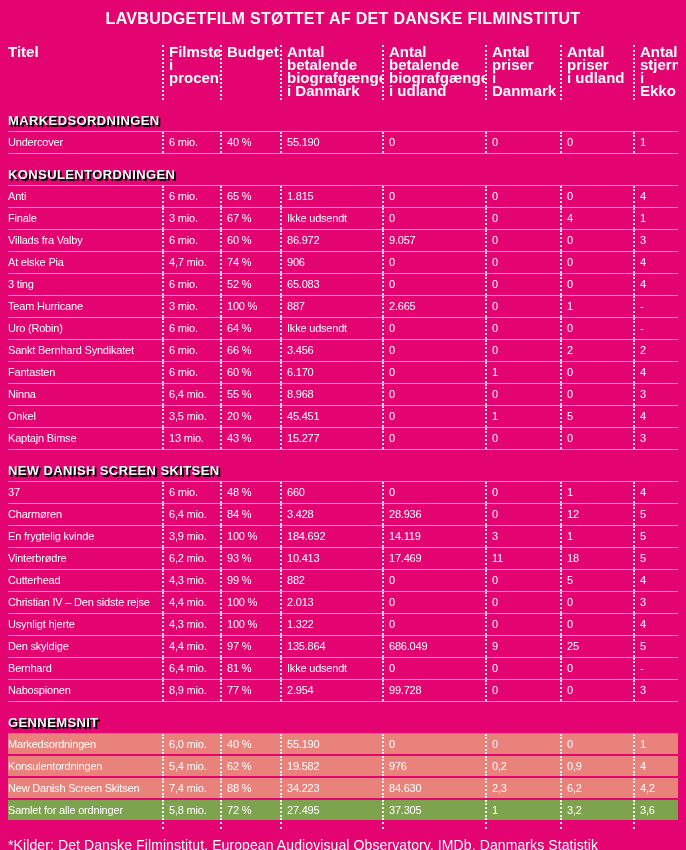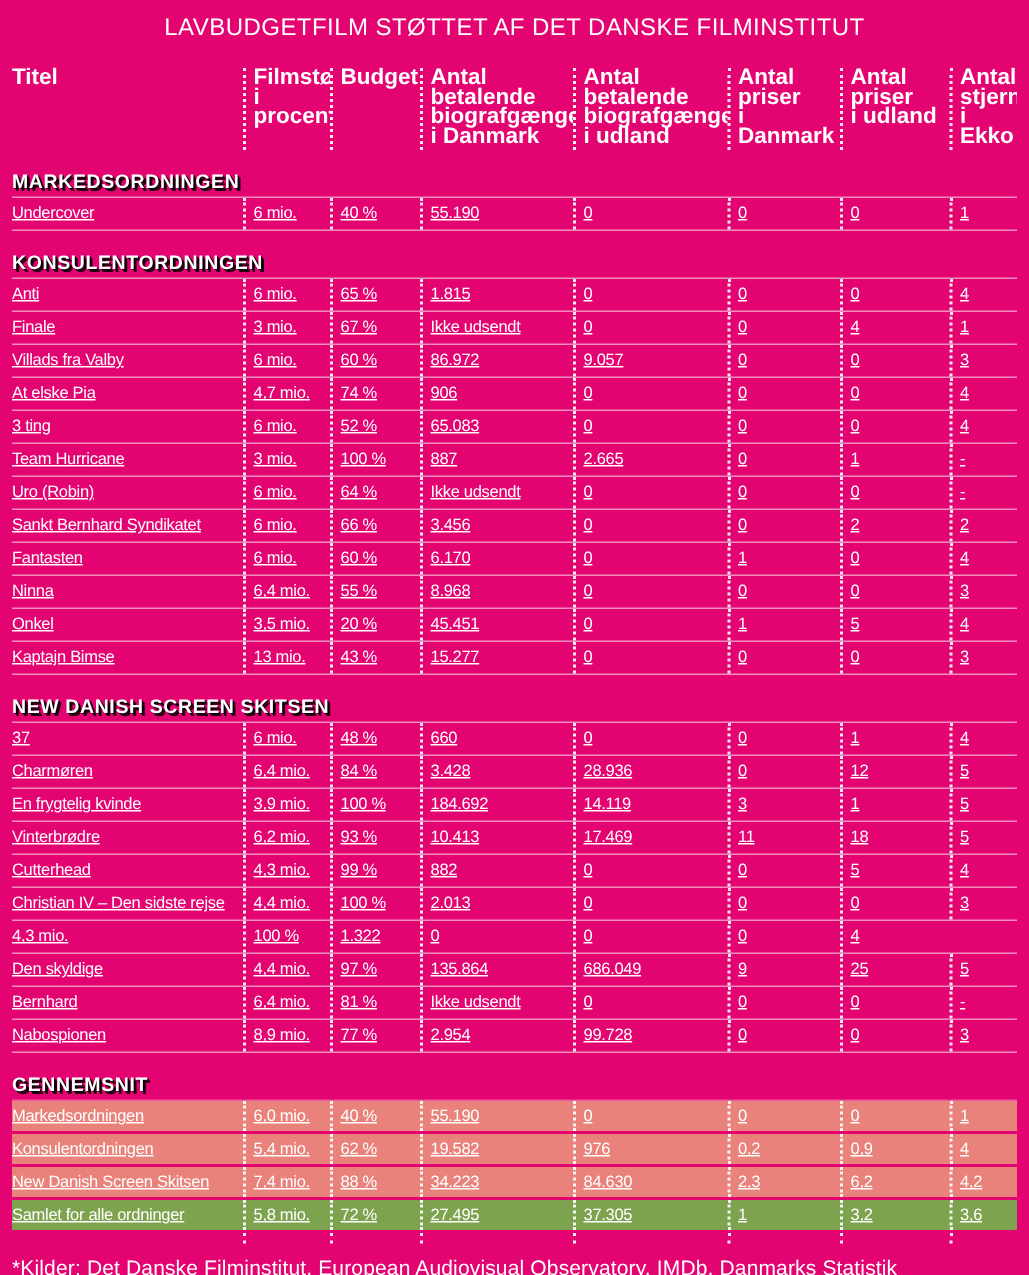--- a/index.html
+++ b/index.html
@@ -6,21 +6,21 @@
   body {
     width: 686px; height: 850px;
     background: var(--bg, #E30472);
     color: #fff;
     font-family: "Liberation Sans", sans-serif;
     overflow: hidden;
   }
   .page { padding: 0 8px; box-sizing: border-box; width: 686px; height: 850px; }
   .title {
     text-align: center;
-    font-weight: normal;
+    font-weight: bold;
     font-size: 16px;
     letter-spacing: 0.3px;
     padding-top: 10px;
     height: 19px;
     white-space: nowrap;
   }
   .grid8 {
     display: grid;
     grid-template-columns: 154px 58px 60px 102px 103px 75px 73px 45px;
   }
@@ -40,21 +40,21 @@
   .colhead .cell { white-space: pre-line; }
   .section-title {
     margin-top: 13px;
     margin-bottom: 3px;
     font-weight: bold;
     font-size: 13px;
     letter-spacing: 0.4px;
     text-shadow: 1px 1px 0 rgba(0,0,0,0.9), 2px 2px 0 rgba(0,0,0,0.85);
     white-space: nowrap;
   }
-  .rows { border-top: 1px solid rgba(255,255,255,0.55); text-decoration: underline; }
+  .rows { border-top: 1px solid rgba(255,255,255,0.55); }
   .row {
     height: 21px;
     line-height: 21px;
     font-size: 11px;
     letter-spacing: -0.2px;
     border-bottom: 1px solid rgba(255,255,255,0.55);
   }
   .rows.summary { border-top: 1px solid rgba(255,255,255,0.35); }
   .summary .row {
     height: 20px;
@@ -296,20 +296,21 @@
             <div class="cell">Christian IV – Den sidste rejse</div>
             <div class="cell">4,4 mio.</div>
             <div class="cell">100 %</div>
             <div class="cell">2.013</div>
             <div class="cell">0</div>
             <div class="cell">0</div>
             <div class="cell">0</div>
             <div class="cell">3</div>
           </div>
           <div class="row grid8">
+            <div class="cell">Usynligt hjerte</div>
             <div class="cell">4,3 mio.</div>
             <div class="cell">100 %</div>
             <div class="cell">1.322</div>
             <div class="cell">0</div>
             <div class="cell">0</div>
             <div class="cell">0</div>
             <div class="cell">4</div>
           </div>
           <div class="row grid8">
             <div class="cell">Den skyldige</div>

